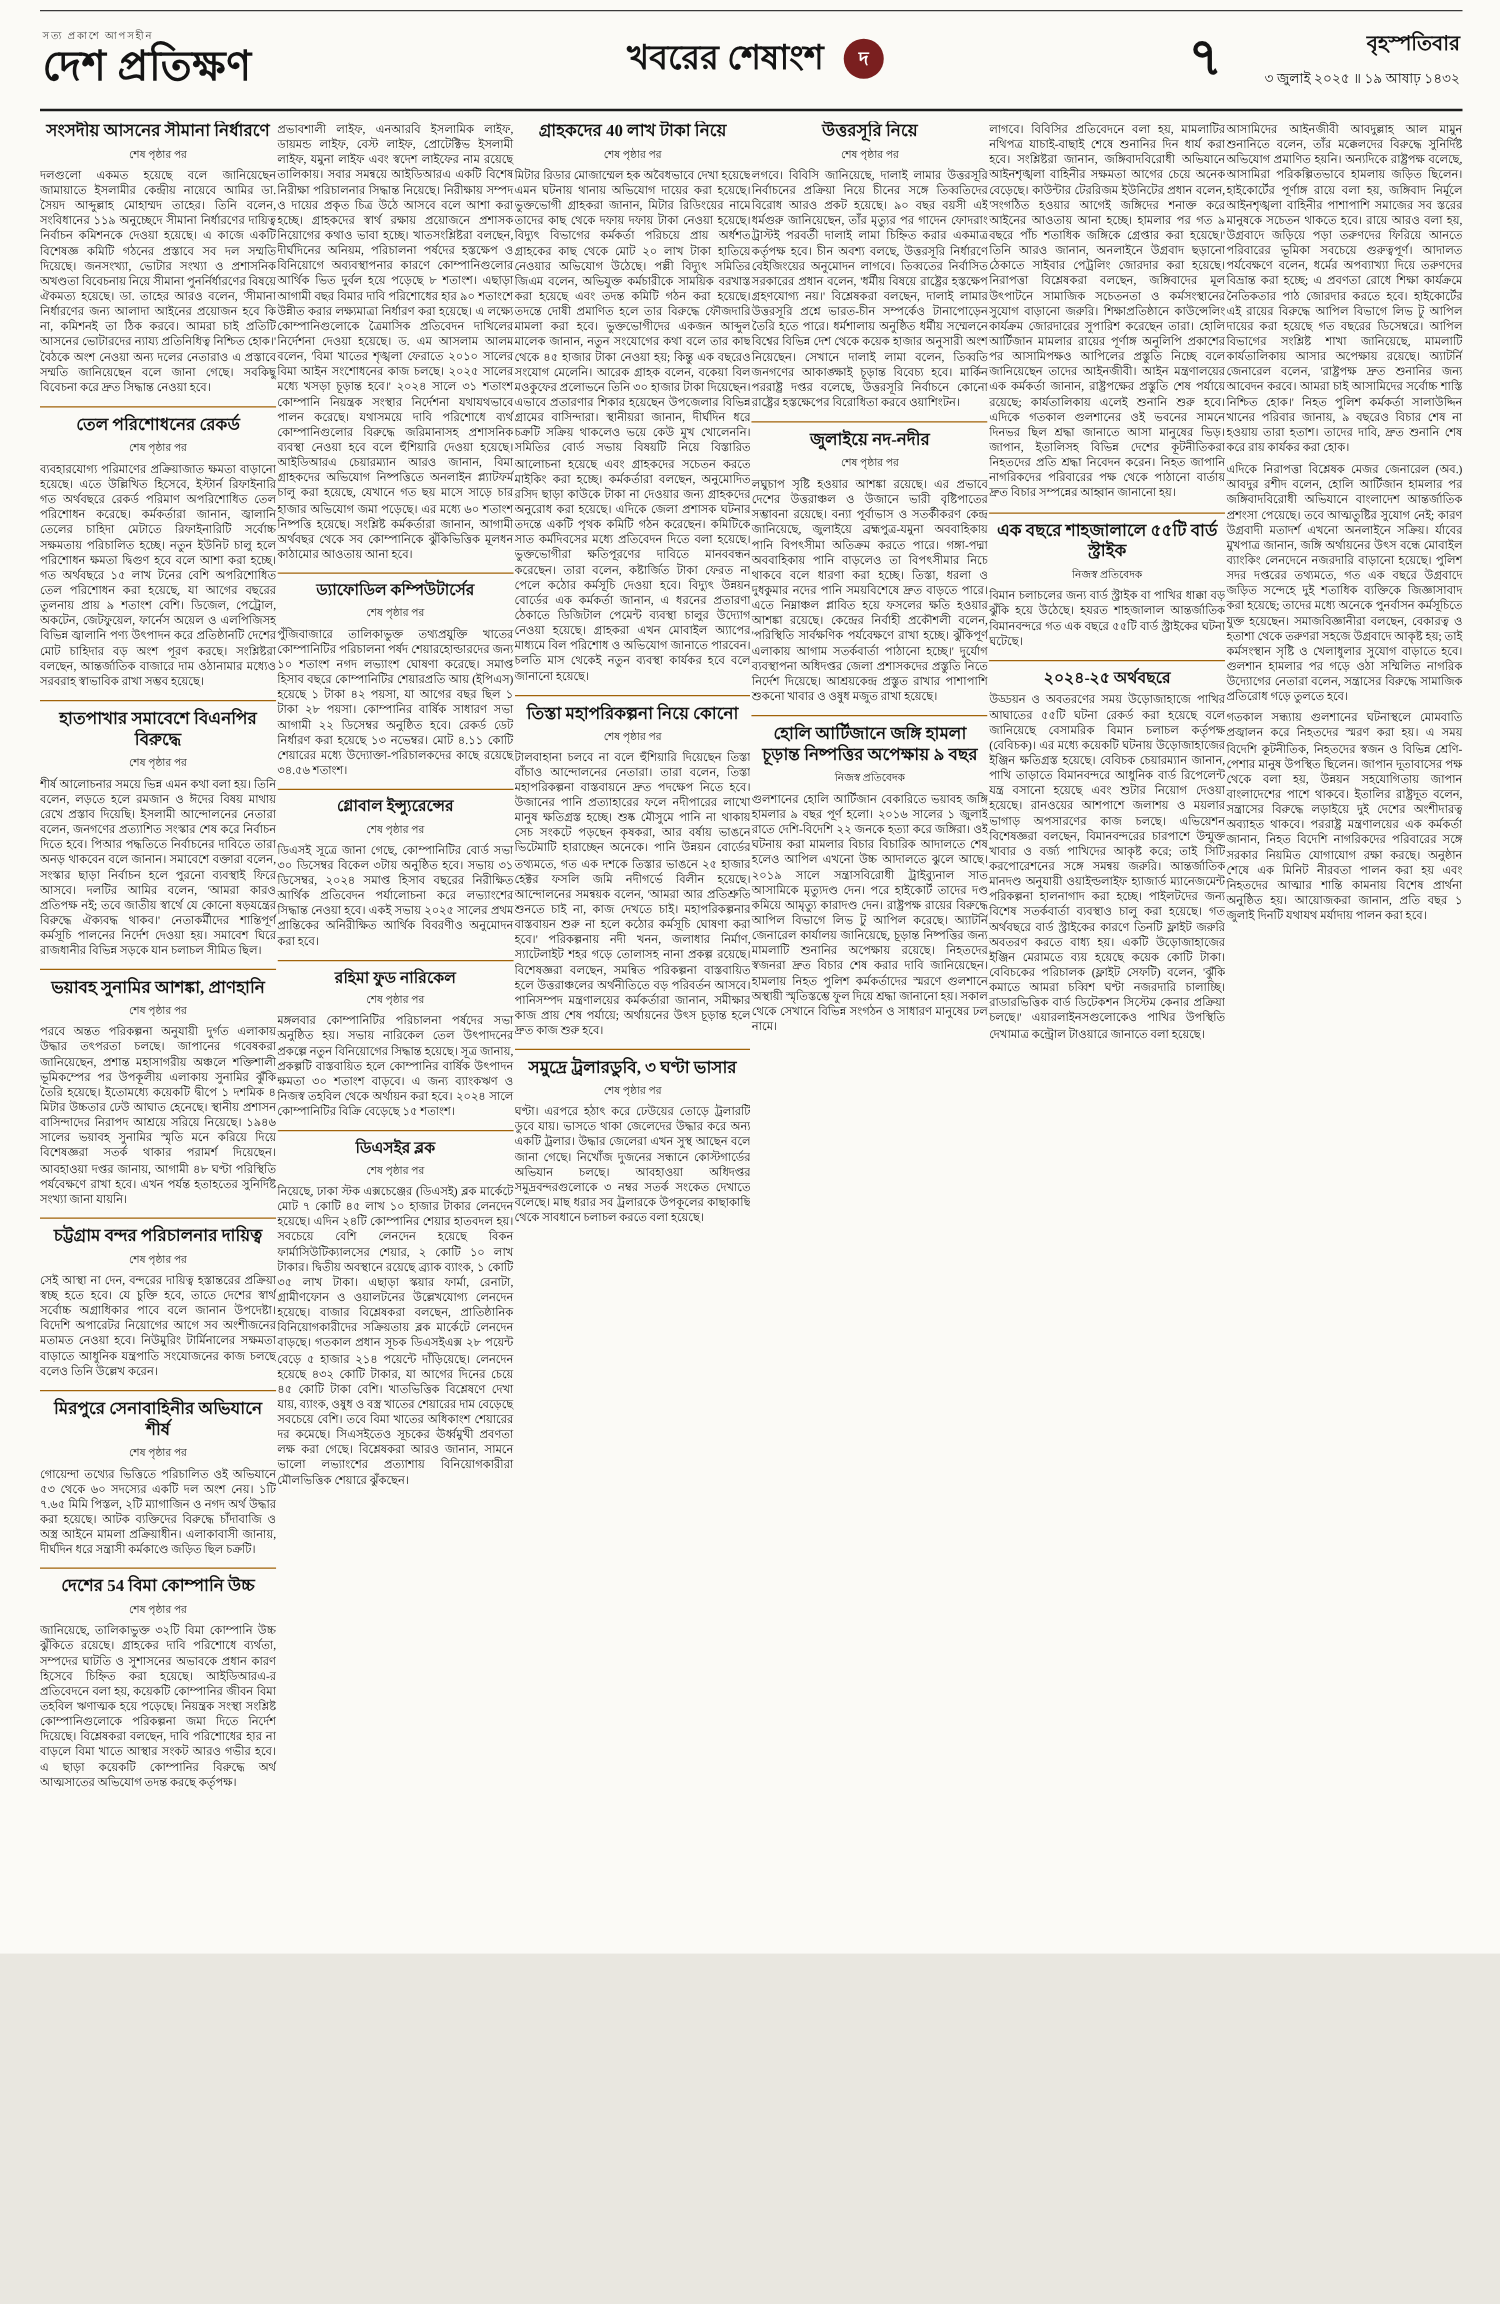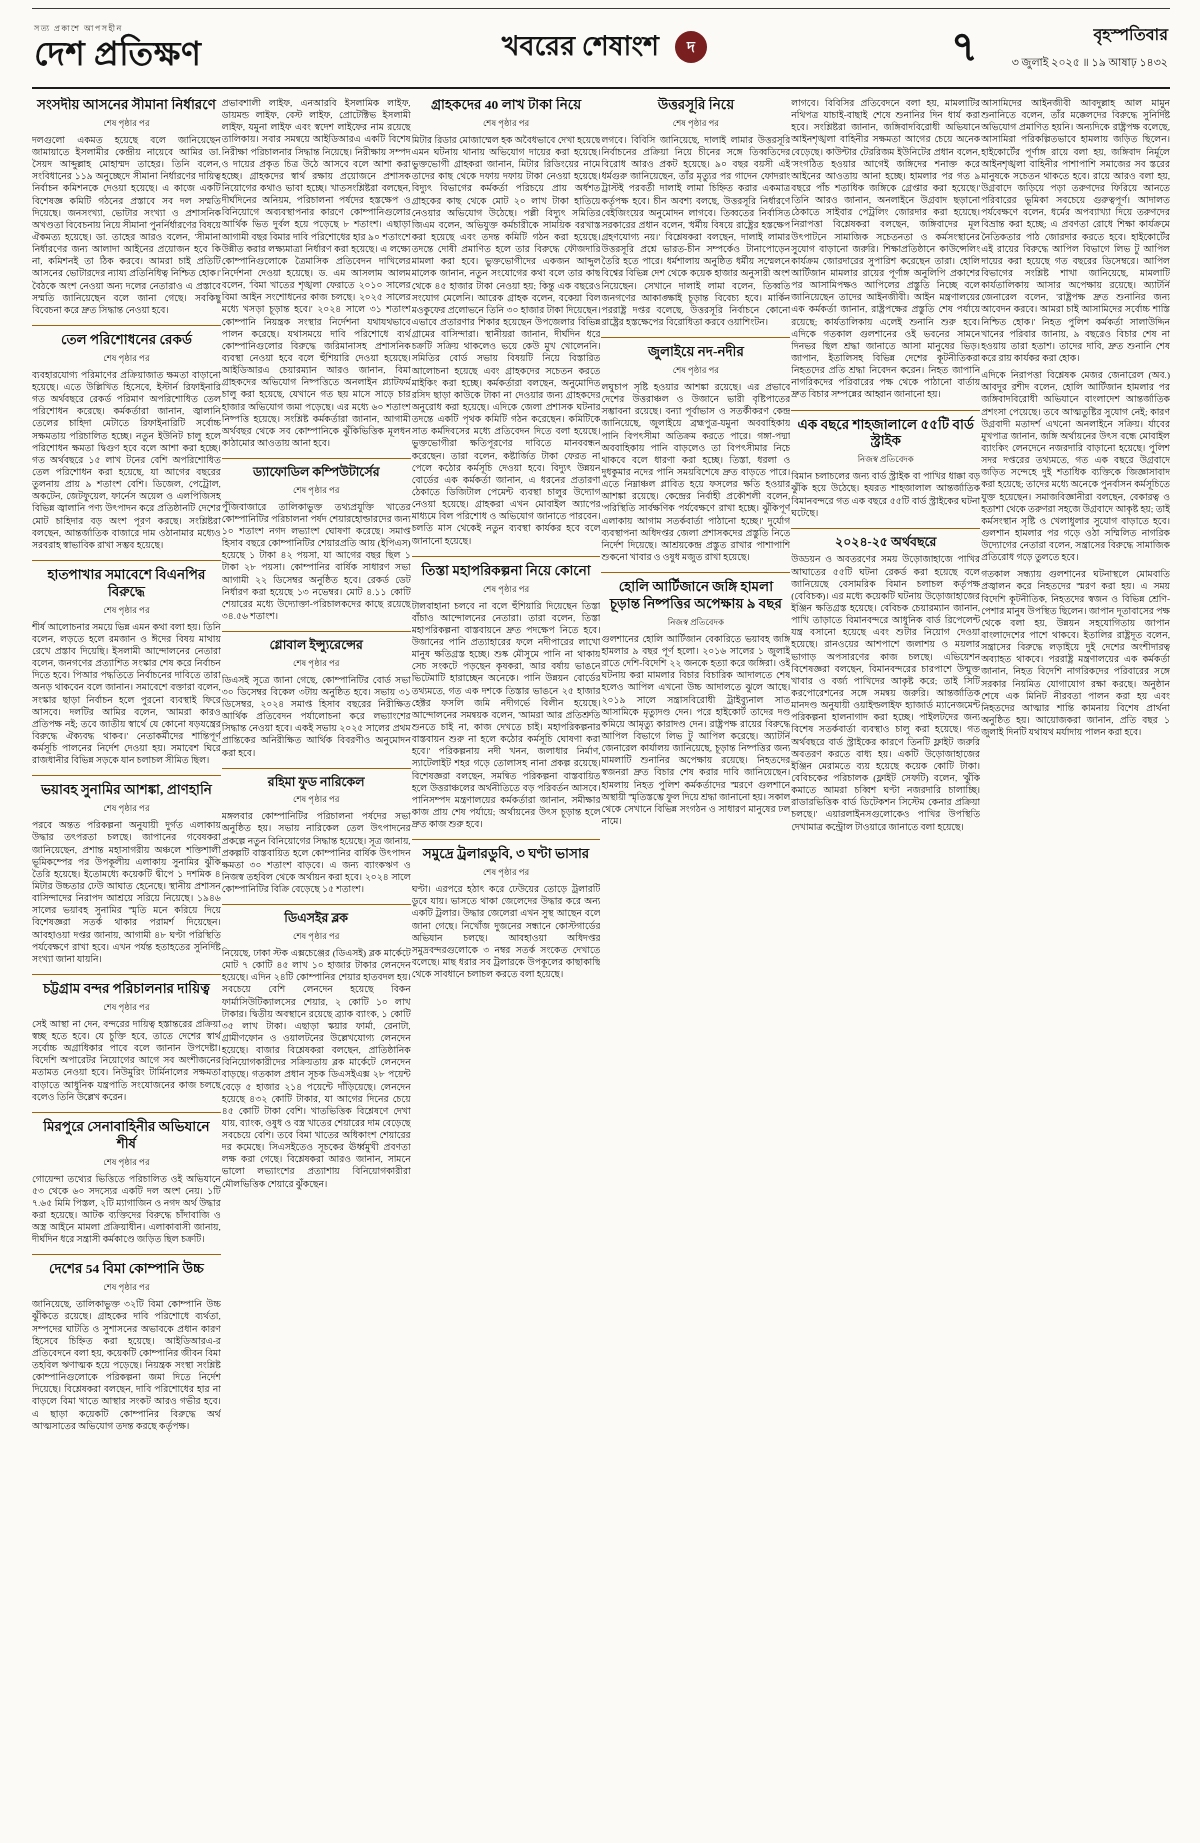--- a/index.html
+++ b/index.html
@@ -1,18 +1,18 @@
 <!DOCTYPE html>
 <html lang="bn"><head>
 <meta charset="utf-8">
 <style>
   * { margin:0; padding:0; box-sizing:border-box; }
   html,body { background:#e9e7e0; }
   body { width:1200px; font-family:"Liberation Serif","DejaVu Serif",serif; color:#141414; }
-  .page { width:1200px; height:1843px; background:#fbfaf6; padding:8px 30px 14px 32px;
+  .page { width:1200px; height:1563px; background:#fbfaf6; padding:8px 30px 14px 32px;
           overflow:hidden; display:flex; flex-direction:column; margin:0 auto; }
   .toprule { border-top:1.5px solid #3a3a3a; }
   header { display:flex; align-items:center; height:78px; padding:4px 2px 6px; }
   .logo-block { width:238px; }
   .tagline { font-size:8px; letter-spacing:1.5px; color:#3c3c3c; margin-bottom:2px; }
   .logo-title { font-size:33px; font-weight:bold; line-height:1.05; letter-spacing:0.5px; }
   .section-block { flex:1; display:flex; justify-content:center; align-items:center; gap:16px; }
   .section-title { font-size:27px; font-weight:bold; }
   .ornament { width:32px; height:32px; border-radius:50%; background:#7a1f1f; color:#fff;
               display:flex; align-items:center; justify-content:center; font-size:15px;

